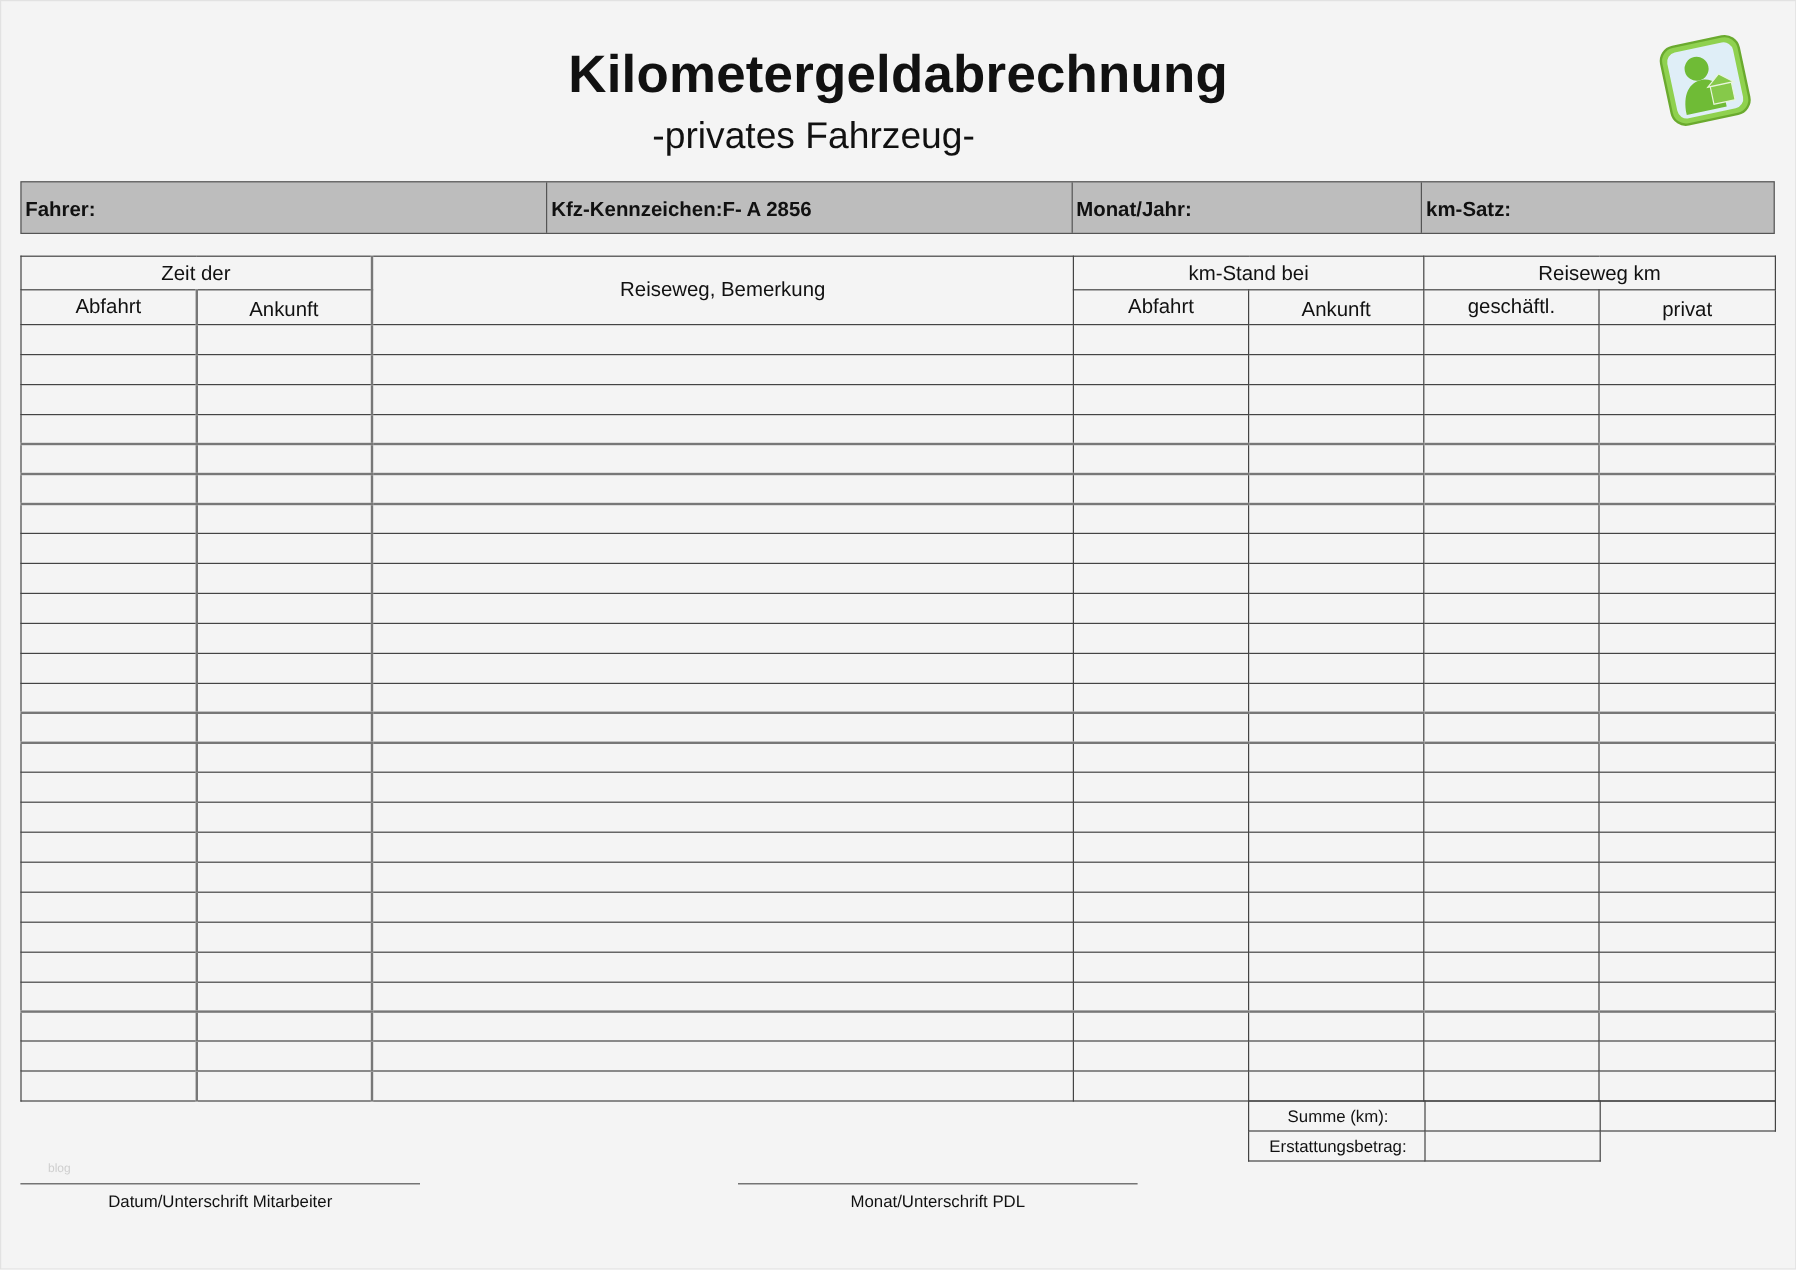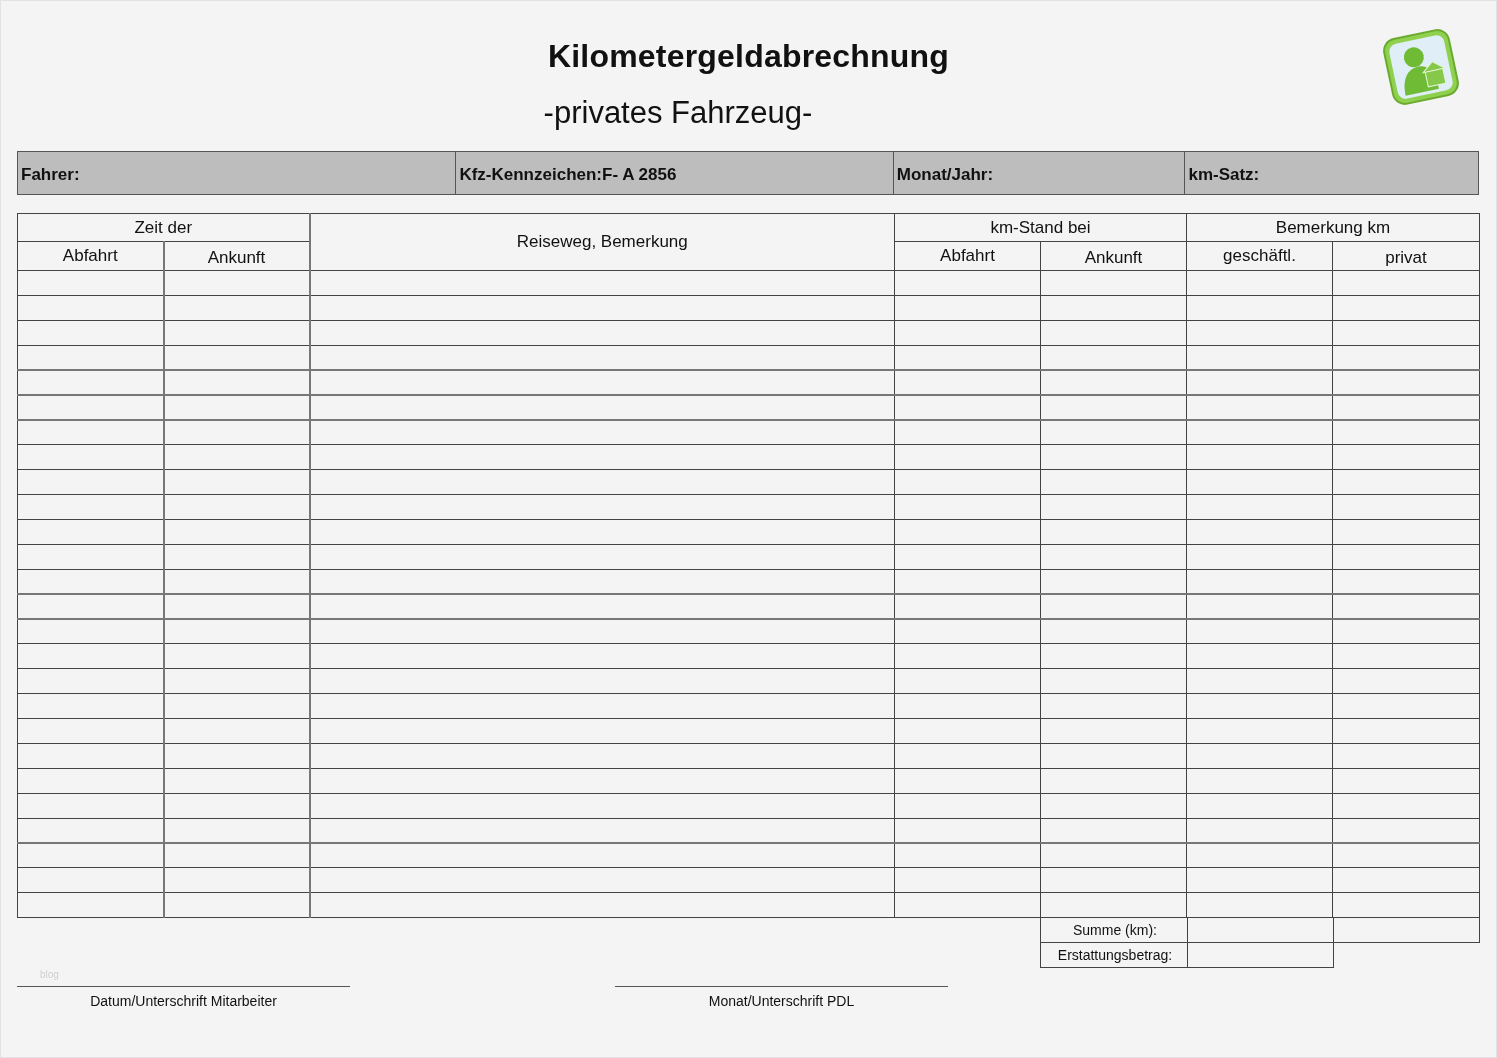--- a/index.html
+++ b/index.html
@@ -2,21 +2,21 @@
 <html><head>
 <meta charset="utf-8">
 <style>
   html, body { margin:0; padding:0; }
   body {
     width:1497px; height:1058px; position:relative; overflow:hidden;
     background:#f4f4f4;
     font-family:"Liberation Sans", sans-serif; color:#111;
   }
   .page-frame { position:absolute; left:0; top:0; width:1495px; height:1056px; border:1px solid #e2e2e2; }
-  .title { position:absolute; left:0; width:1497px; top:38px; text-align:center; font-weight:bold; font-size:32px; letter-spacing:0.2px; }
+  .title { position:absolute; left:0; width:1497px; top:38px; text-align:center; font-weight:bold; font-size:44px; letter-spacing:0.2px; }
   .subtitle { position:absolute; left:0; width:1356px; top:95px; text-align:center; font-size:31px; }
   .logo { position:absolute; left:1382px; top:28px; width:78px; height:78px; }
 
   .info-bar { position:absolute; left:17px; top:151px; width:1462px; height:44px; background:#bdbdbd; border:1px solid #555; box-sizing:border-box; display:flex; }
   .info-cell { box-sizing:border-box; border-right:1px solid #555; height:100%; font-weight:bold; font-size:17px; padding:13px 0 0 3px; }
   .info-cell:last-child { border-right:none; }
 
   table.log { position:absolute; left:17px; top:213px; border-collapse:collapse; table-layout:fixed; }
   table.log td, table.log th { border:1px solid #444; padding:0; font-weight:normal; font-size:17px; text-align:center; box-sizing:border-box; }
   table.log th.vthick, table.log td.vthick { border-left:2px solid #777; }
@@ -70,21 +70,21 @@
     <col style="width:146px">
       <col style="width:146px">
       <col style="width:146px">
       <col style="width:147px">
   </colgroup>
   <thead>
     <tr class="hdr1">
       <th colspan="2">Zeit der</th>
       <th rowspan="2" class="vthick">Reiseweg, Bemerkung</th>
       <th colspan="2">km-Stand bei</th>
-      <th colspan="2">Bemerkung km</th>
+      <th colspan="2">Reiseweg km</th>
     </tr>
     <tr class="hdr2">
       <th>Abfahrt</th>
       <th class="vthick" style="padding-top:4px">Ankunft</th>
       <th>Abfahrt</th>
       <th style="padding-top:4px">Ankunft</th>
       <th>geschäftl.</th>
       <th style="padding-top:4px">privat</th>
     </tr>
   </thead>

